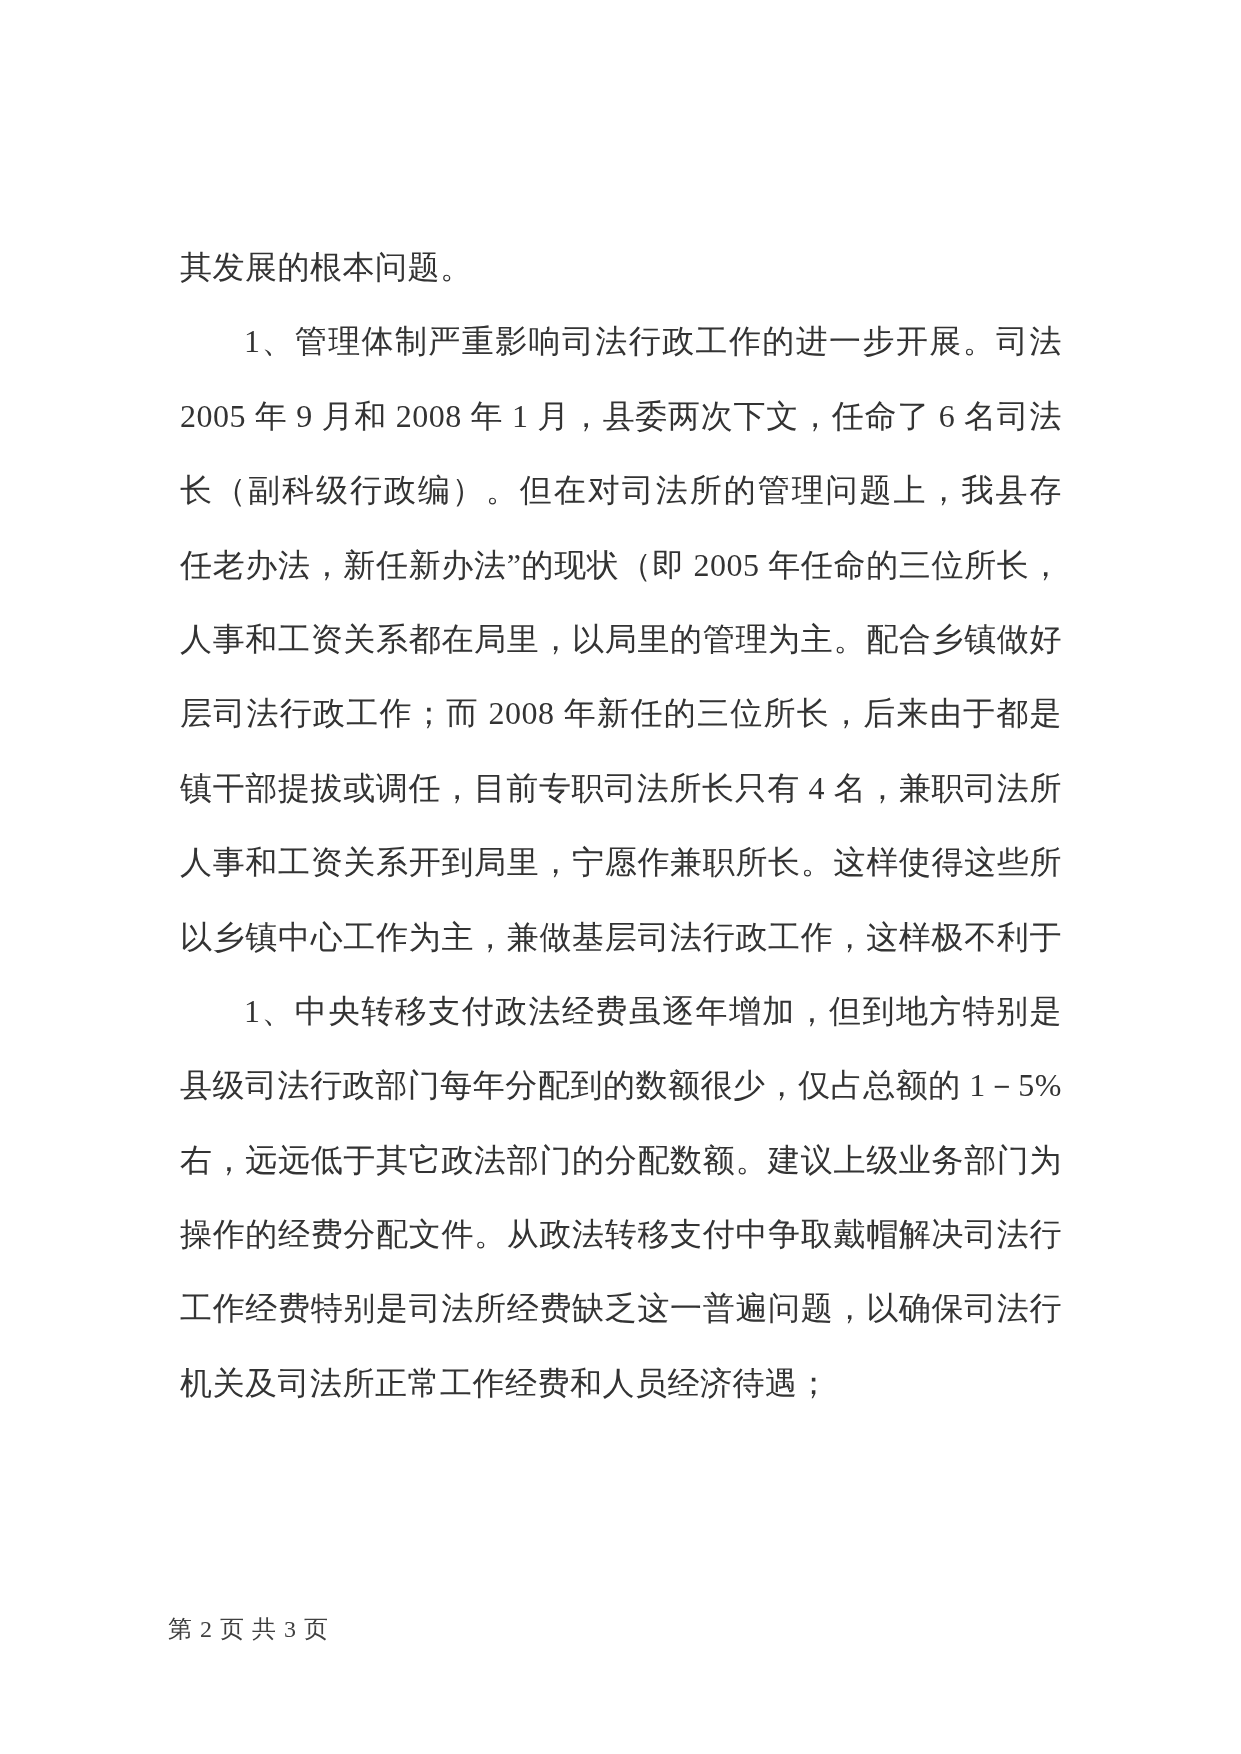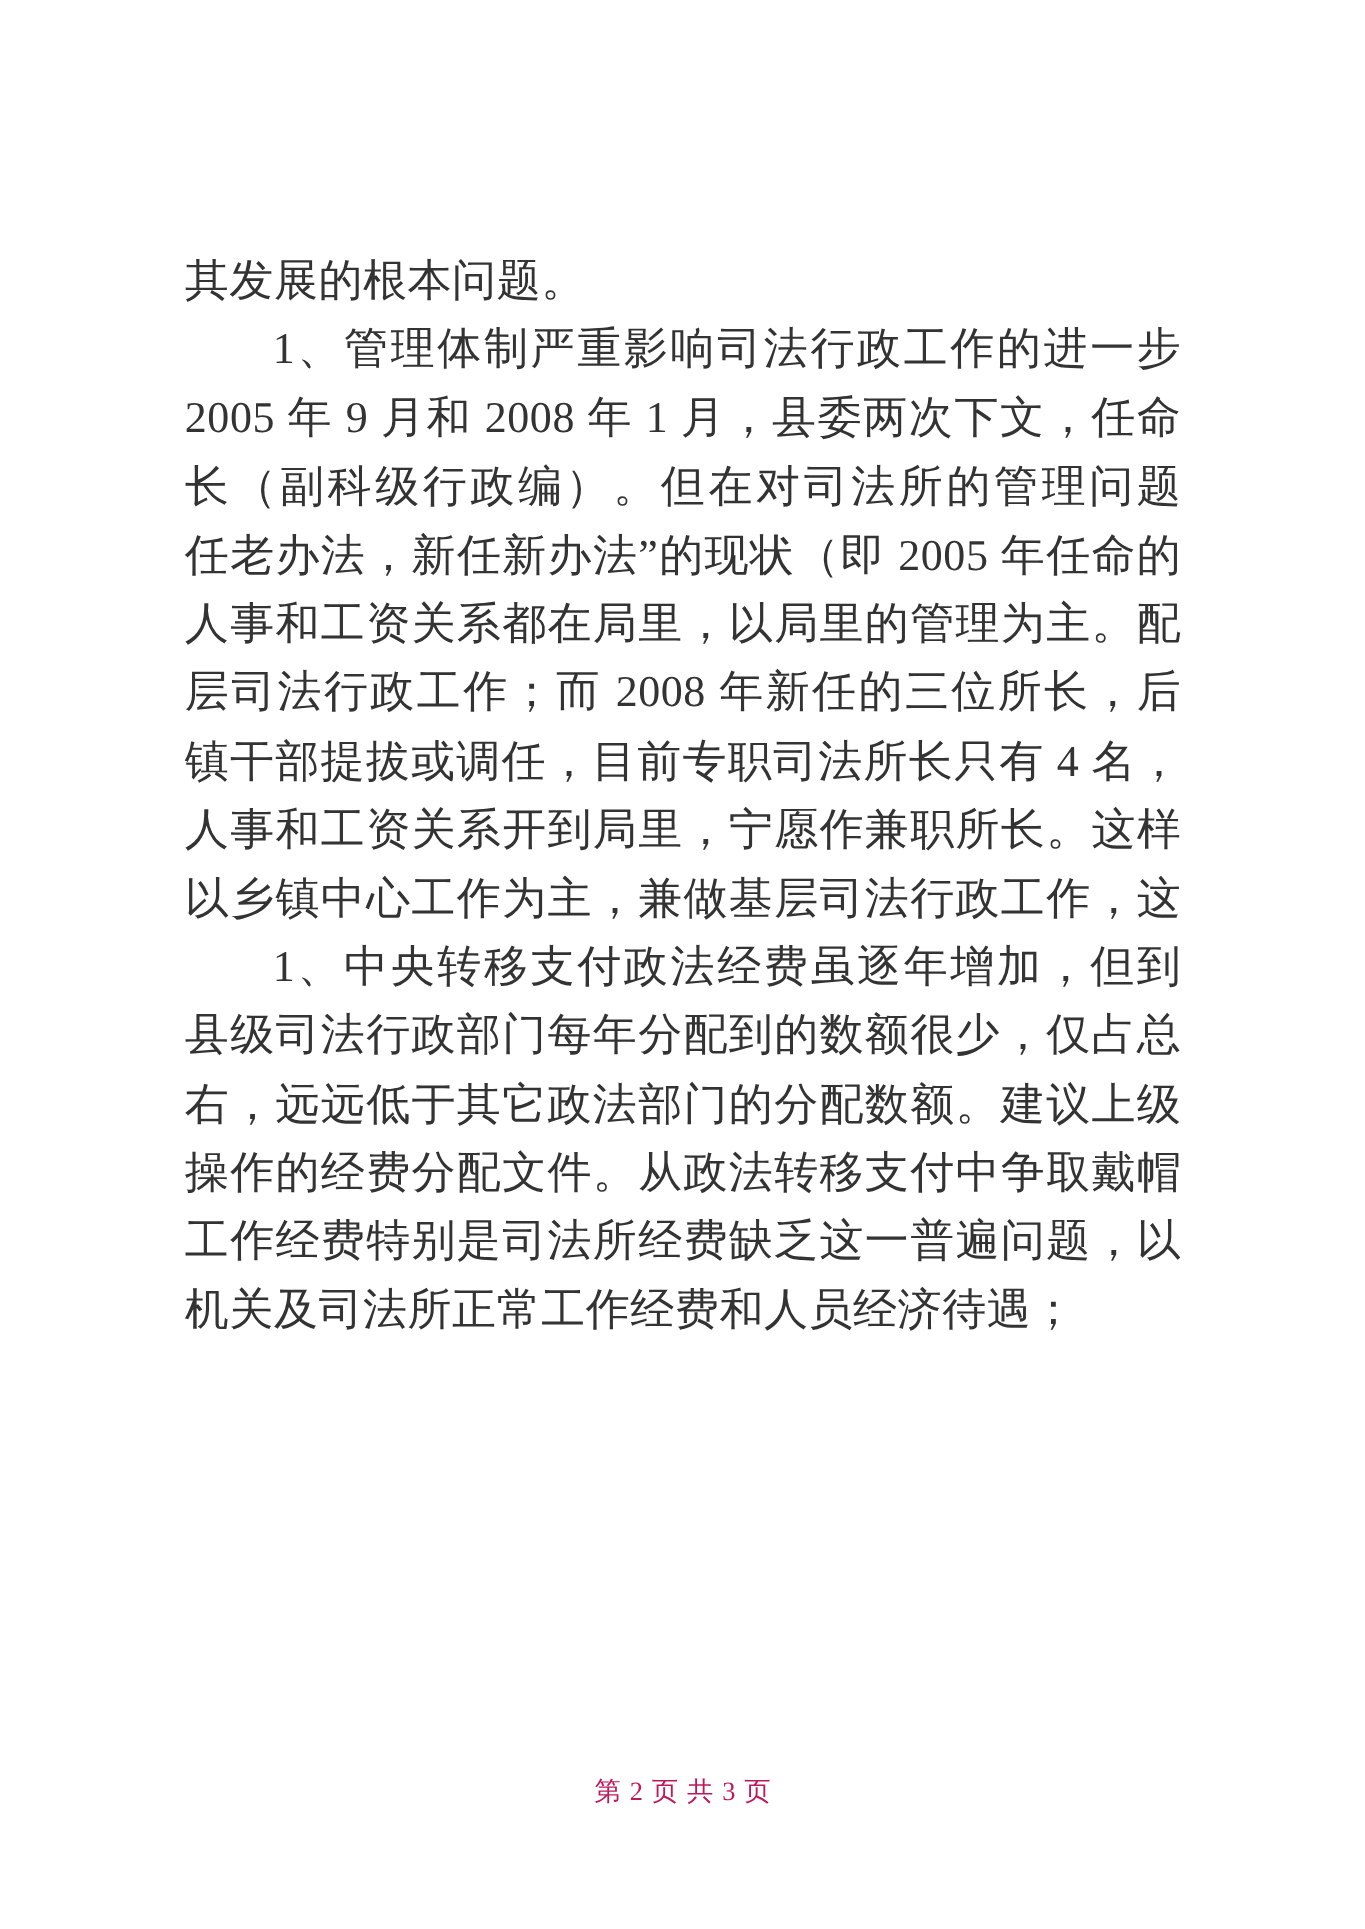--- a/index.html
+++ b/index.html
@@ -20,23 +20,23 @@
     inset: 0;
     background: #ffffff;
   }
   .doc-content {
     position: absolute;
     left: 168px;
     top: 224px;
     width: 906px;
   }
   .line {
-    margin: 0;
+    margin: 12px;
     padding: 0;
-    font-size: 40px;
+    font-size: 32px;
     line-height: 62.4px;
     height: 62.4px;
     overflow: hidden;
     letter-spacing: 0.5px;
     text-align: justify;
   }
   .line.full {
     text-align: justify;
     text-align-last: justify;
   }
@@ -45,24 +45,23 @@
     text-align-last: left;
   }
   .line.indent {
     text-indent: 2em;
   }
   .doc-footer {
     position: absolute;
     left: 168px;
     width: 906px;
     top: 1612px;
-    text-align: center;
     font-size: 24px;
     line-height: 34px;
-    color: #be185d;
+    color: #404040;
     letter-spacing: 1px;
   }
 </style>
 </head>
 <body>
 
 <div class="doc-page">
   <main class="doc-content">
     <p class="line end">其发展的根本问题。</p>
     <p class="line full indent">1、管理体制严重影响司法行政工作的进一步开展。司法所</p>

